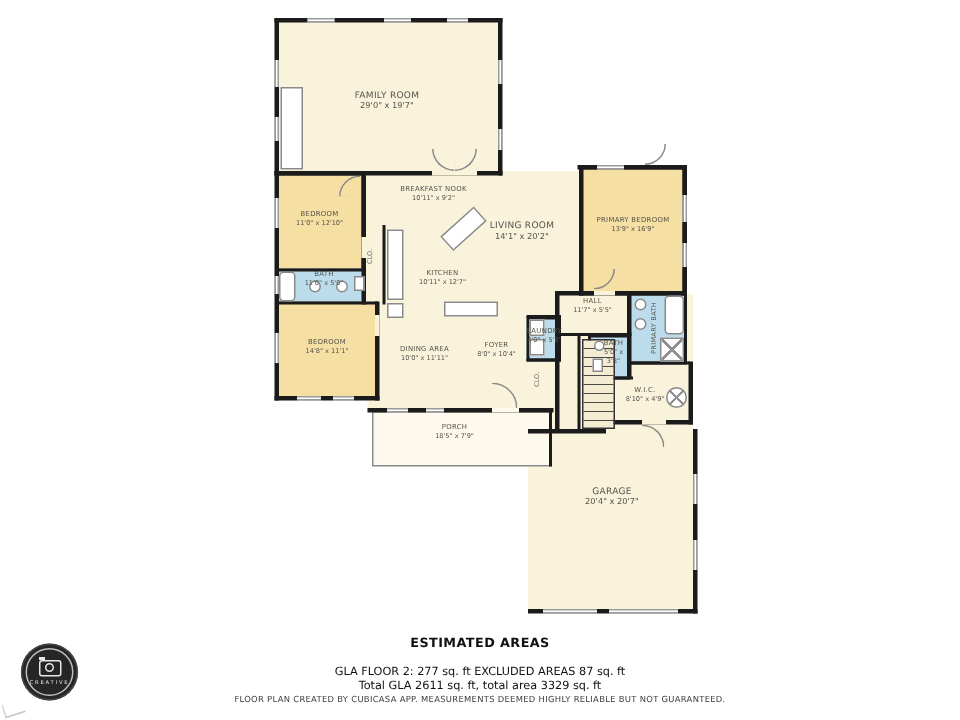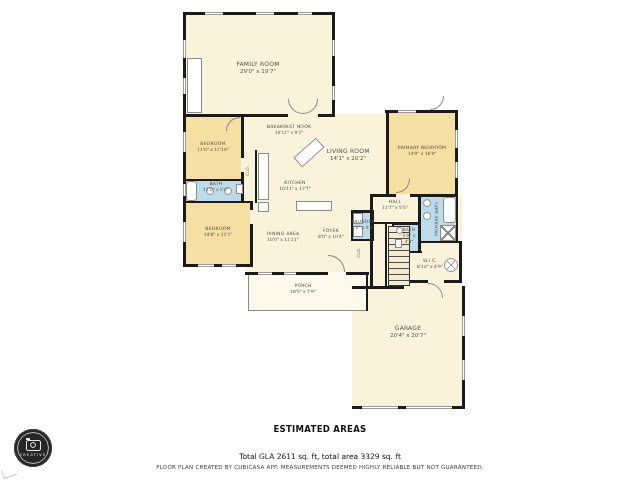--- a/index.html
+++ b/index.html
@@ -239,20 +239,21 @@
   </div>
   <div class="abs rl" style="left:368px;top:324px;width:80px;">
     <span class="nm">GARAGE</span>
       <span class="dm">20'4" x 20'7"</span>
   </div>
 
   <div class="abs clo" style="left:245px;top:166px;">CLO.</div>
   <div class="abs clo" style="left:356px;top:248px;">CLO.</div>
 
   <div class="abs footer f-title" style="top:424px;">ESTIMATED AREAS</div>
+  <div class="abs footer f-line" style="top:443px;">GLA FLOOR 2: 277 sq. ft EXCLUDED AREAS 87 sq. ft</div>
   <div class="abs footer f-line" style="top:452px;">Total GLA 2611 sq. ft, total area 3329 sq. ft</div>
   <div class="abs footer f-disc" style="top:464px;">FLOOR PLAN CREATED BY CUBICASA APP. MEASUREMENTS DEEMED HIGHLY RELIABLE BUT NOT GUARANTEED.</div>
 
   <div class="abs logo" style="left:14px;top:429px;">
     <div class="ring"></div>
     <div class="cam"></div>
     <div class="logo-text">CREATIVE</div>
   </div>
   <div class="abs scribble" style="left:2px;top:468px;"></div>
 

